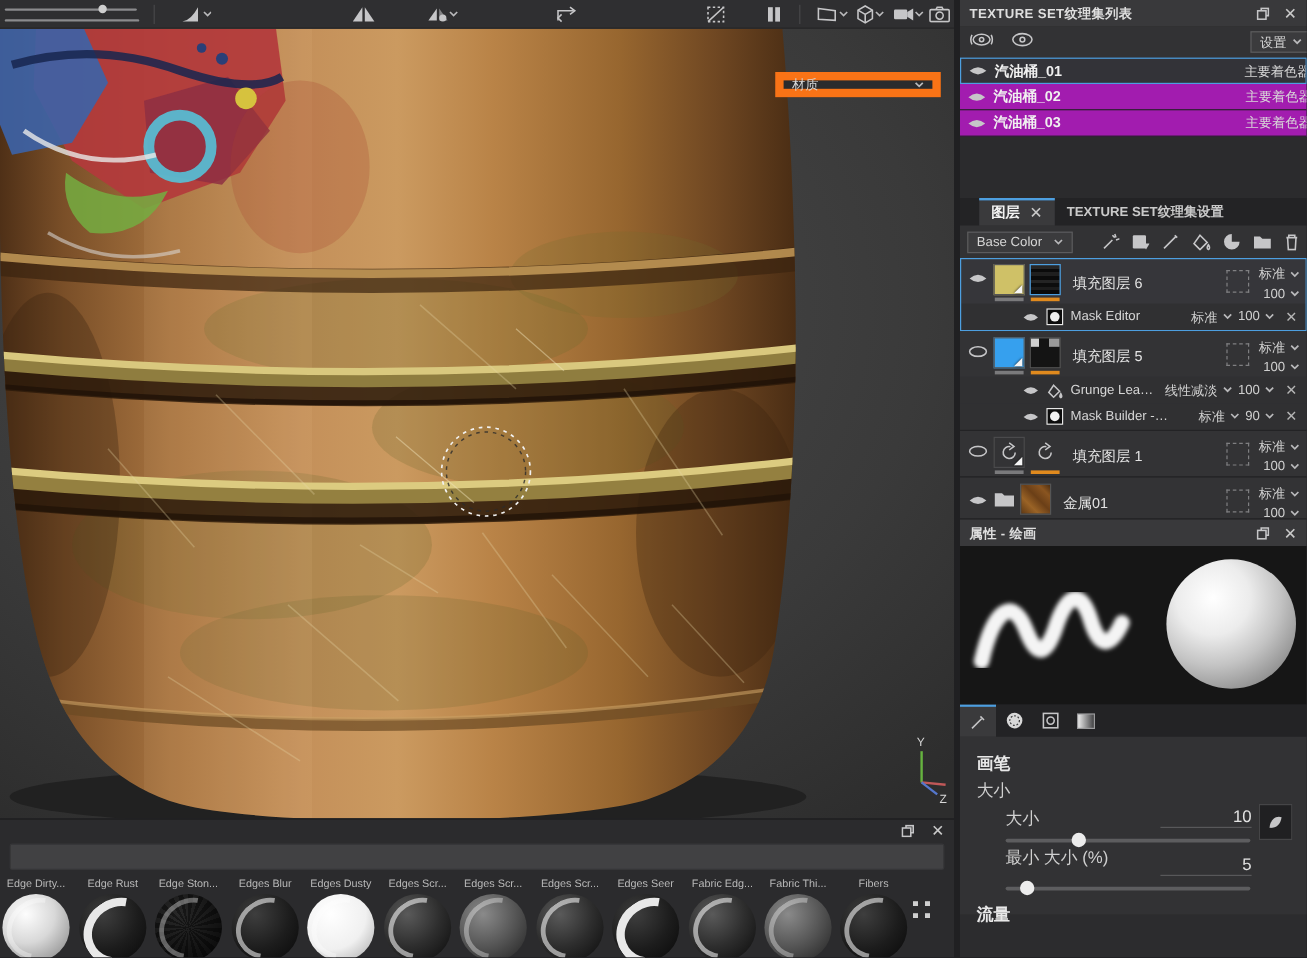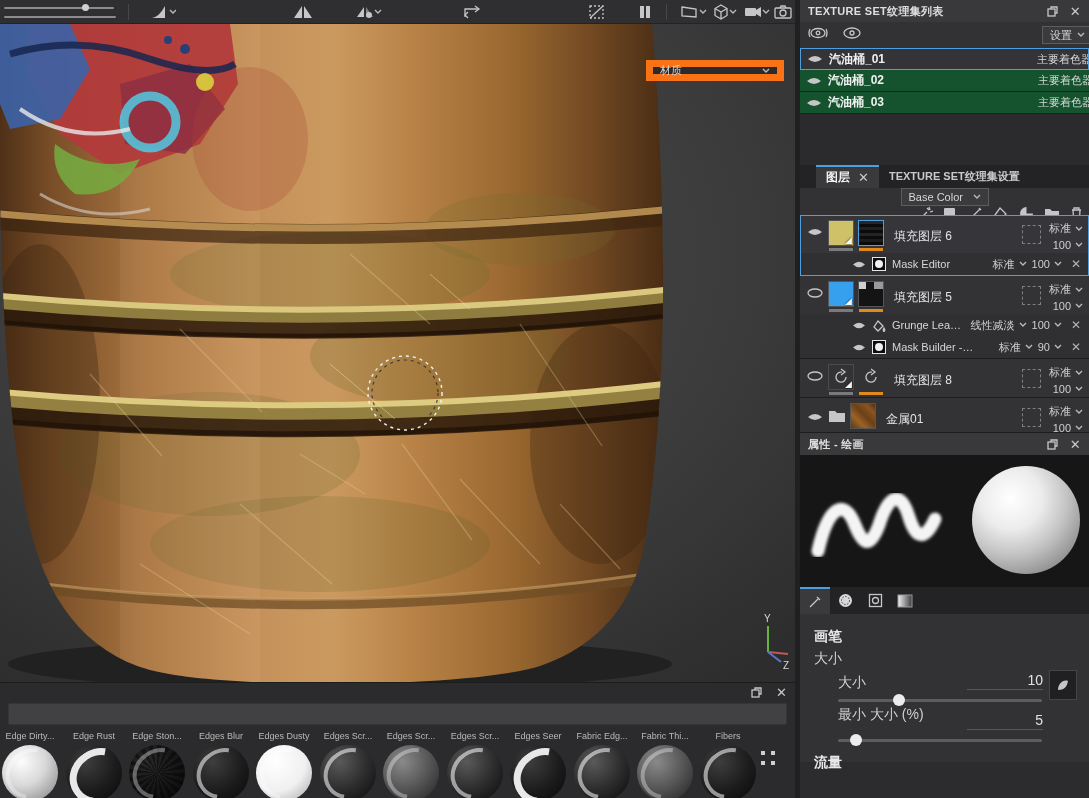--- a/index.html
+++ b/index.html
@@ -31,32 +31,32 @@
   .panel-header .hdr-icons { margin-left:auto; display:flex; gap:12px; align-items:center; }
   .icon-x { color:#c9c9c9; font-size:13px; line-height:1; font-weight:normal; }
   .float-ic svg { display:block; }
 
   
   #tsActions { position:relative; height:26px; background:#323234; display:flex; align-items:center; padding:0 8px; gap:14px; }
   .btn { display:flex; align-items:center; gap:5px; background:#3b3b3d; border:1px solid #5c5c5e;
     font-size:11px; color:#d6d6d6; padding:2px 7px; height:18px; }
   #tsSettingsBtn { position:absolute; right:-4px; top:4px; }
   .ts-row { position:relative; height:22px; display:flex; align-items:center; padding:0 6px; gap:6px;
-    background:#14532d; border-bottom:1px solid #202022; overflow:hidden; }
+    background:#a21caf; border-bottom:1px solid #202022; overflow:hidden; }
   .ts-row.sel { border:1px solid #4d9fe0; background:#333338; }
   .ts-name { font-size:12px; font-weight:bold; color:#f0f0f0; }
   .ts-shader { margin-left:auto; margin-right:-10px; font-size:11px; color:#d8d8d8; white-space:nowrap; }
   #tsFill { height:51px; background:#2b2b2d; }
 
   
   #layerTabs { height:23px; background:#232325; display:flex; align-items:flex-end;padding-left:16px; }
   .tab { height:23px; display:flex; align-items:center; gap:8px; padding:0 10px; font-size:12px; font-weight:bold; color:#c9c9c9; }
   .tab.active { background:#3a3a3c; color:#f2f2f2; border-top:2px solid #4d9fe0; }
   .tab.inactive { font-size:11px; }
-  #layersToolbar { height:27px; background:#323234; display:flex; align-items:center; padding:0 6px;flex-direction:column; }
+  #layersToolbar { height:27px; background:#323234; display:flex; align-items:center; padding:0 6px; }
   #channelSelect { width:88px; }
   #layersToolbar .licons { margin-left:auto; display:flex; gap:10px; align-items:center; }
   #layersToolbar .licons svg { display:block; }
 
   
   #layerList { background:#2d2d2f; }
   .layer-row { position:relative; background:#333335; border-bottom:1px solid #1d1d1f; }
   .layer-row.sel { outline:1px solid #4d9fe0; outline-offset:-1px; background:#36363a; }
   .layer-main { display:flex; align-items:flex-start; padding:5px 6px 2px 6px; gap:4px; position:relative; }
   .eye-cell { width:18px; display:flex; justify-content:center; margin-top:7px; }
@@ -697,21 +697,21 @@
               </span>
             <span class="thumbwrap">
                 <span class="thumb spin noborder">
                   <svg class="lineic" width="18" height="18">
                     <path d="M14 9 A5 5 0 1 1 10 4.2" stroke-width="2" stroke="#8e8e90"></path>
                     <path d="M9 1 L13 4 L9 7" fill="#8e8e90" stroke="none"></path>
                   </svg>
                 </span>
                 <span class="ubar orange"></span>
               </span>
-            <span class="layer-name">填充图层 8</span>
+            <span class="layer-name">填充图层 1</span>
             <div class="right-col">
               <span class="uvsq"></span>
               <div class="blend-col">
                 <span class="blend-line">
                     <span>标准</span>
                     <svg class="chev">
                       <path d="M1 1 L4 4 L7 1"></path>
                     </svg>
                   </span>
                 <span class="blend-line">

